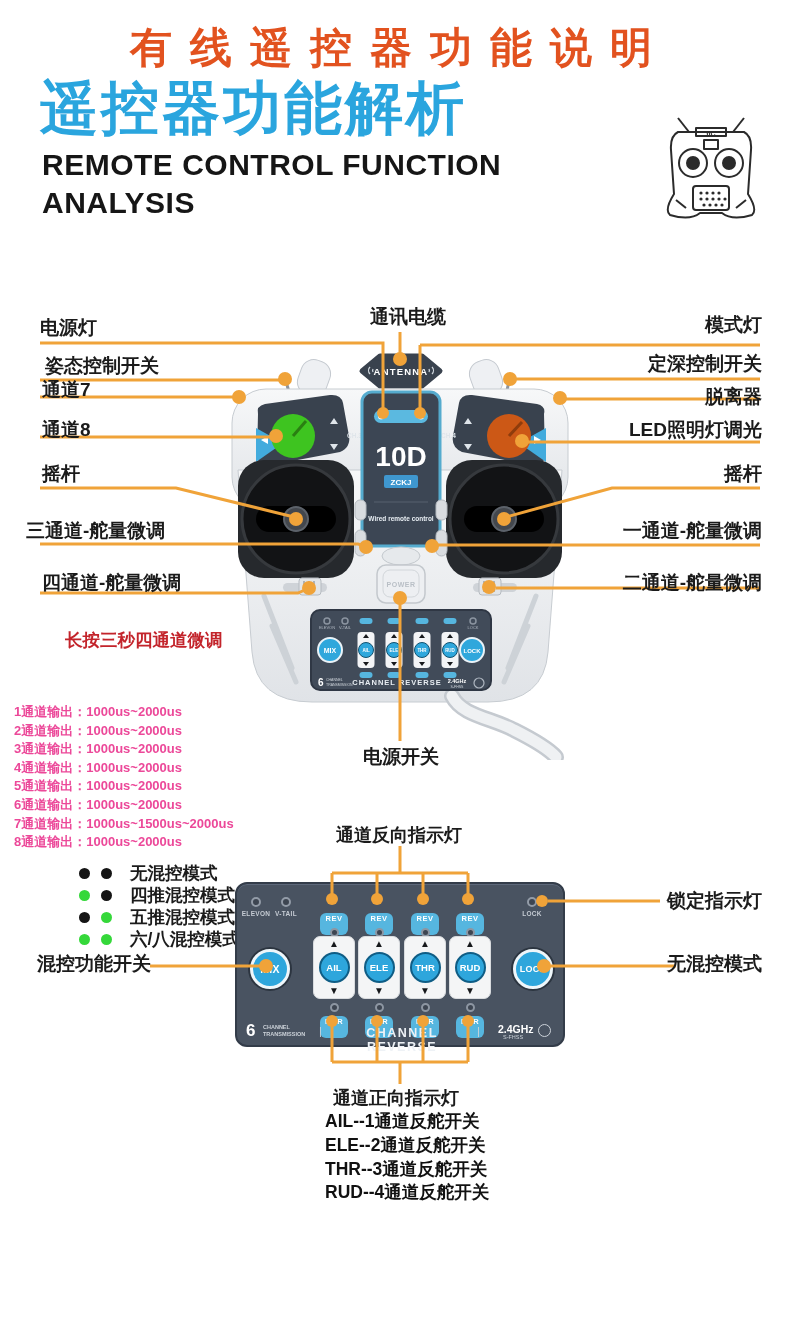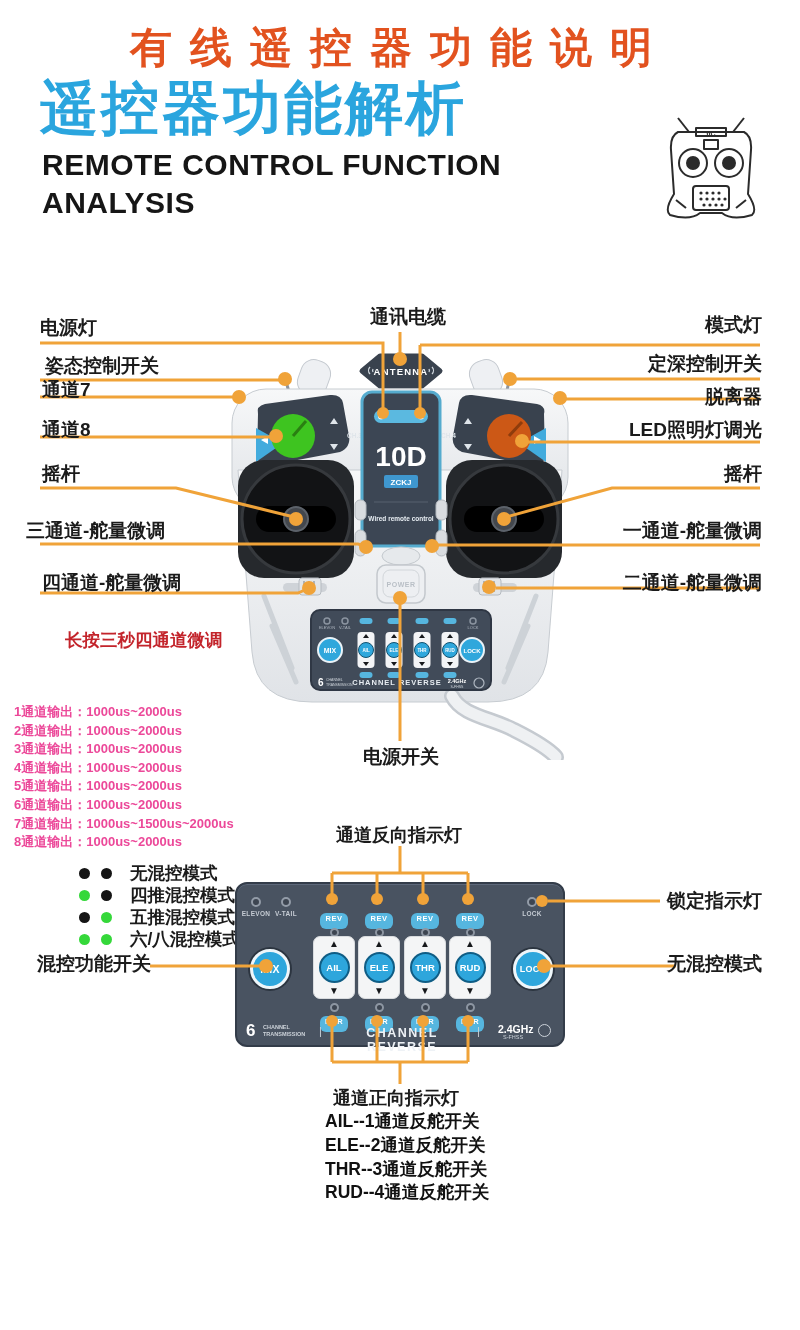--- a/index.html
+++ b/index.html
@@ -23,21 +23,21 @@
   .dot{width:11px;height:11px;border-radius:50%;display:inline-block;margin-right:11px;}
   .dot.black{background:#151515;}
   .dot.green{background:#35D83A;}
   .mode-row .mlabel{font-size:17.5px;font-weight:bold;margin-left:7px;}
   
   .panel{left:235px;top:882px;width:330px;height:165px;background:#495361;border:2px solid #333C49;
          border-radius:12px;box-sizing:border-box;box-shadow:inset 0 1px 0 #5d687a;}
   .panel *{position:absolute;box-sizing:border-box;}
   .led{width:10px;height:10px;border:2px solid #939CA8;border-radius:50%;background:#3d4551;}
   .led-lbl{font-size:6.5px;color:#C6CCD4;font-weight:bold;width:40px;text-align:center;letter-spacing:0.3px;}
-  .pill{width:28px;height:16px;background:#56B6DF;border-radius:6px;color:#fff;font-size:7.5px;
+  .pill{width:28px;height:22px;background:#56B6DF;border-radius:6px;color:#fff;font-size:7.5px;
         font-weight:bold;text-align:center;line-height:12px;letter-spacing:0.5px;}
   .gdot{width:9px;height:9px;border:2px solid #8D96A2;border-radius:50%;background:#3d4551;}
   .slot{width:42px;height:63px;background:#F4F5F6;border:1px solid #D8DBDE;border-radius:7px;
         display:flex;flex-direction:column;align-items:center;justify-content:space-between;
         padding:2px 0;position:absolute;}
   .slot .tri{position:static;font-size:10px;line-height:10px;color:#16181B;}
   .chan-btn{position:static;width:31px;height:31px;border-radius:50%;background:#2EA6DC;
             border:2px solid #0F5D85;color:#fff;font-size:9.5px;font-weight:bold;
             display:flex;align-items:center;justify-content:center;}
   .big-btn{width:40px;height:40px;border-radius:50%;background:#2EA6DC;border:3px solid #EEF6FA;

